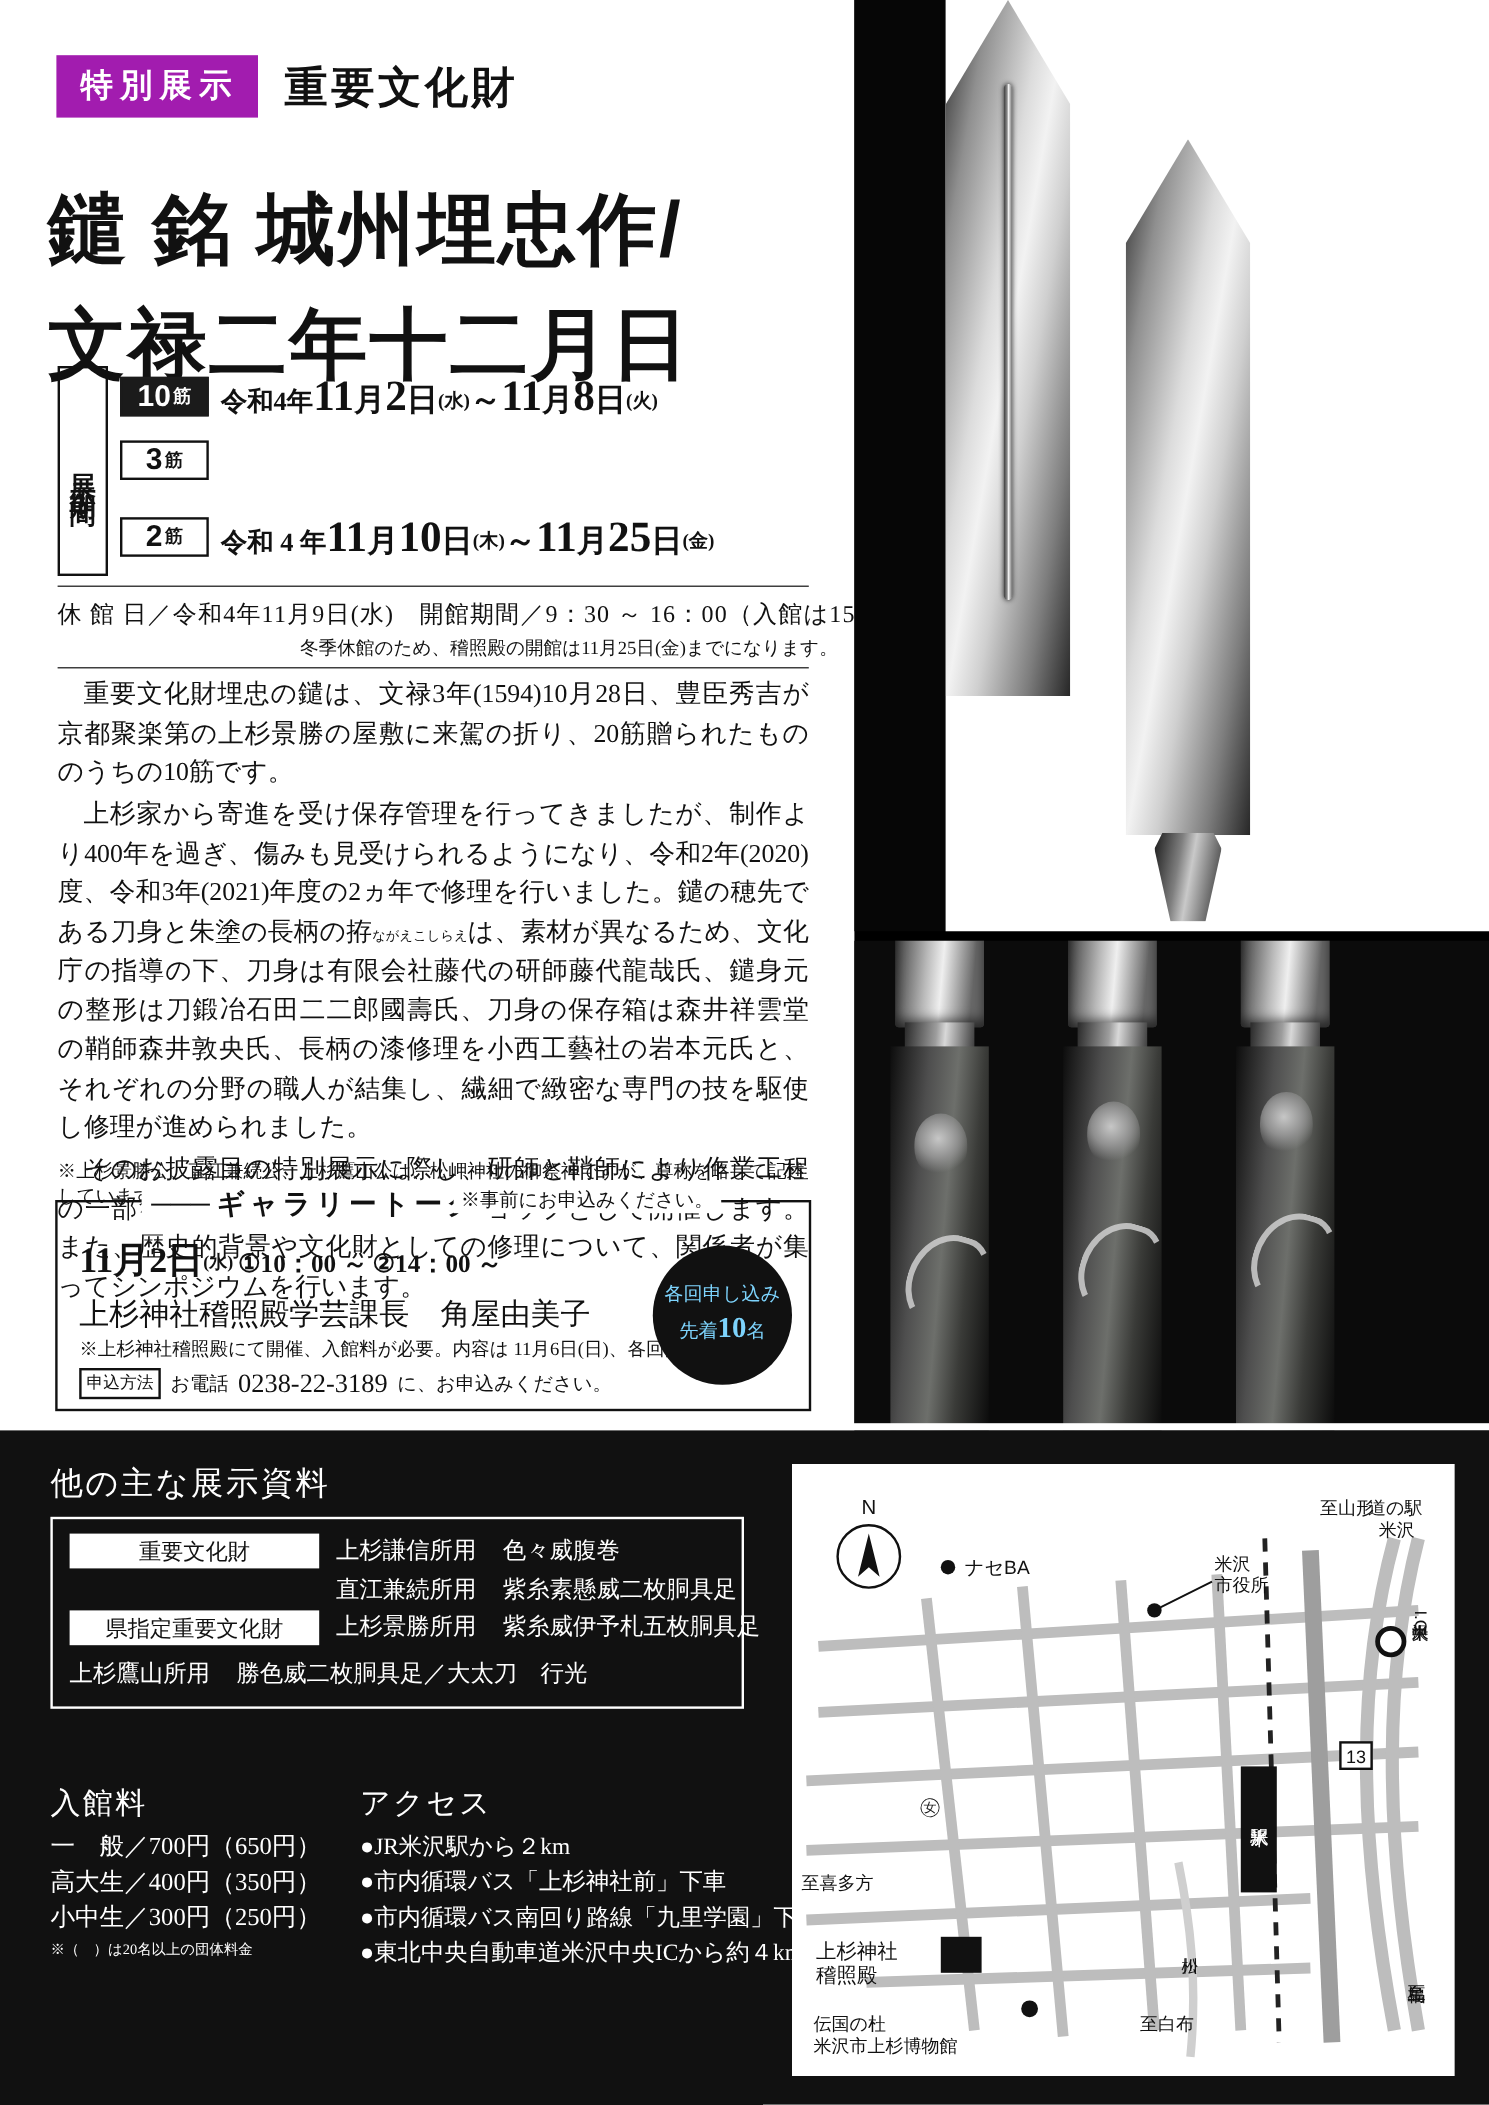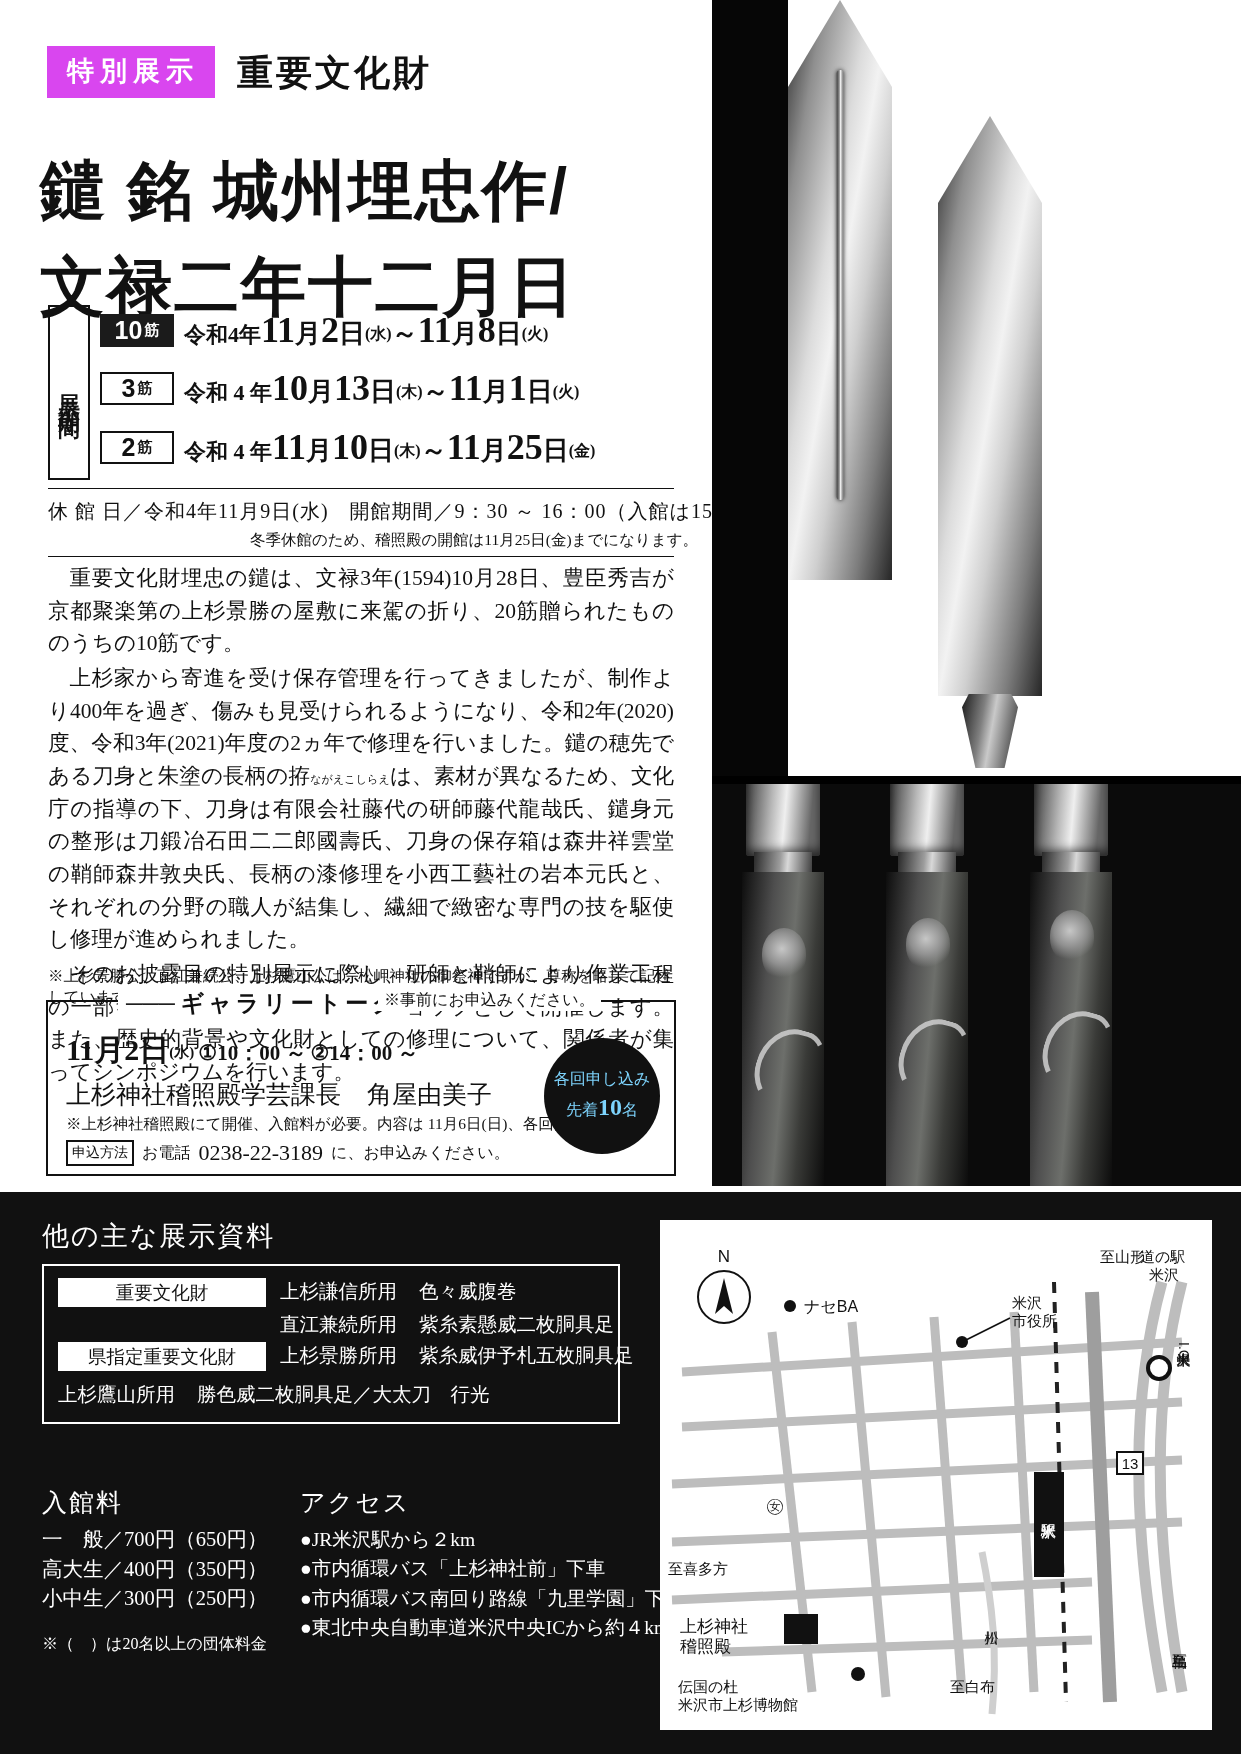--- a/index.html
+++ b/index.html
@@ -67,21 +67,21 @@
     opacity:.85;transform:rotate(16deg);
   }
   .shaft.s1{left:28px;}
   .shaft.s2{left:172px;}
   .shaft.s3{left:316px;}
 
   
   .left{position:absolute;left:0;top:0;width:712px;height:1192px;background:#fff;}
 
   .badge-row{position:absolute;left:47px;top:46px;display:flex;align-items:flex-end;gap:22px;}
-  .badge{background:#d946ef;color:#fff;font-weight:bold;font-size:27px;letter-spacing:6px;
+  .badge{background:#a21caf;color:#fff;font-weight:bold;font-size:27px;letter-spacing:6px;
          padding:7px 16px 9px 20px;font-family:"Liberation Sans",sans-serif;}
   .kbs{font-size:36px;font-weight:bold;letter-spacing:3px;font-family:"Liberation Sans",sans-serif;}
 
   .title1,.title2{position:absolute;left:40px;font-weight:bold;
     font-family:"Liberation Sans",sans-serif;font-size:65px;letter-spacing:2px;
     white-space:nowrap;margin-top:35px;}
   .title1{top:112px;}
   .title2{top:208px;}
 
   
@@ -146,21 +146,21 @@
   .exrow .lab{background:#fff;color:#111;text-align:center;padding:2px 6px;min-width:196px;font-size:18.5px;}
   .exrow .lab.wide{min-width:196px;}
   .exrow .val{white-space:nowrap;}
   .exrow .val .gap{display:inline-block;width:22px;}
   .exlast{margin-top:10px;font-size:19.5px;}
   .exlast .gap{display:inline-block;width:22px;}
 
   .fee{position:absolute;left:42px;top:294px;width:250px;}
   .fee h4,.acc h4{margin:0 0 6px 0;font-size:25px;font-weight:normal;letter-spacing:2px;}
   .fee .fr{font-size:20.5px;line-height:1.45;white-space:nowrap;}
-  .fee .fn{font-size:16px;margin-top:20px;}
+  .fee .fn{font-size:12px;margin-top:2px;}
   .acc{position:absolute;left:300px;top:294px;width:360px;}
   .acc .ar{font-size:19.5px;line-height:1.5;white-space:nowrap;}
 
   
   .map{position:absolute;left:660px;top:28px;width:548px;height:506px;background:#fff;border:2px solid #fff;}
   .map svg{display:block;}
 
   .sep{position:absolute;left:0;top:1186px;width:1241px;height:6px;background:#fff;}
 </style>
 </head>
@@ -190,23 +190,20 @@
         </div>
         <div class="pd">
           <span class="sm">令和4年</span><span class="lg">11</span><span class="md">月</span><span class="lg">2</span><span class="md">日</span><span class="mini">(水)</span><span class="md">～</span><span class="lg">11</span><span class="md">月</span><span class="lg">8</span><span class="md">日</span><span class="mini">(火)</span>
         </div>
       </div>
 
       <div class="prow r2">
         <div class="chip">
           <b>3</b>
           <i>筋</i>
-        </div>
-        <div class="pd">
-          <span class="sm">令和 4 年</span><span class="lg">10</span><span class="md">月</span><span class="lg">13</span><span class="md">日</span><span class="mini">(木)</span><span class="md">～</span><span class="lg">11</span><span class="md">月</span><span class="lg">1</span><span class="md">日</span><span class="mini">(火)</span>
         </div>
       </div>
 
       <div class="prow r3">
         <div class="chip">
           <b>2</b>
           <i>筋</i>
         </div>
         <div class="pd">
           <span class="sm">令和 4 年</span><span class="lg">11</span><span class="md">月</span><span class="lg">10</span><span class="md">日</span><span class="mini">(木)</span><span class="md">～</span><span class="lg">11</span><span class="md">月</span><span class="lg">25</span><span class="md">日</span><span class="mini">(金)</span>

